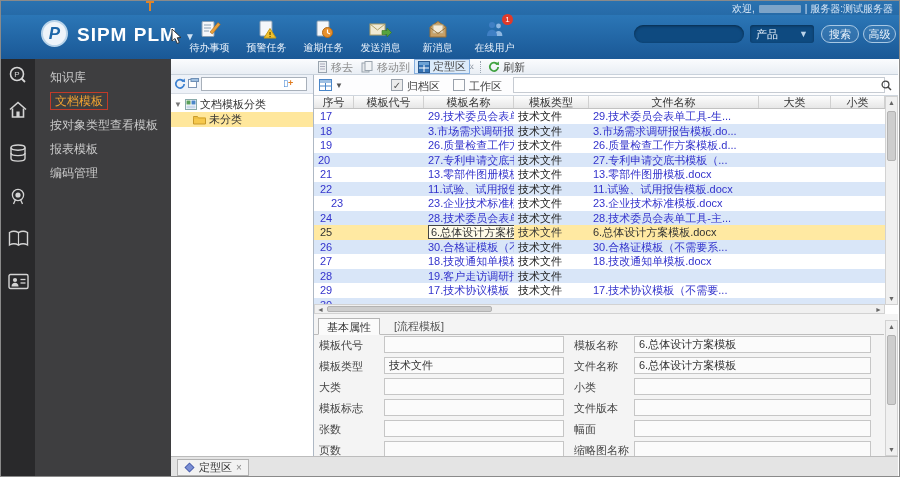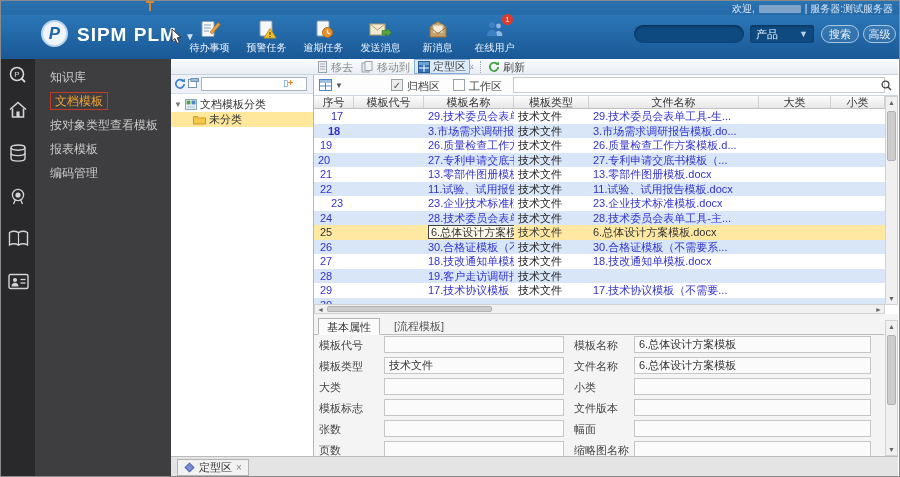--- a/index.html
+++ b/index.html
@@ -376,30 +376,30 @@
       <div class="gh-cell" style="width: 40px;">序号</div>
       <div class="gh-cell" style="width: 70px;">模板代号</div>
       <div class="gh-cell" style="width: 90px;">模板名称</div>
       <div class="gh-cell" style="width: 75px;">模板类型</div>
       <div class="gh-cell" style="width: 170px;">文件名称</div>
       <div class="gh-cell" style="width: 72px;">大类</div>
       <div class="gh-cell" style="width: 54px;">小类</div>
     </div>
   <div class="grid-body" id="grid-body">
       <div class="g-row">
-        <div class="g-cell" style="width: 40px; padding-left: 6px; text-align: center;">17</div>
+        <div class="g-cell" style="width: 40px; padding-left: 6px;">17</div>
         <div class="g-cell" style="width: 70px;"></div>
         <div class="g-cell" style="width: 90px;">29.技术委员会表单工具-生...</div>
         <div class="g-cell dark" style="width: 75px;">技术文件</div>
         <div class="g-cell" style="width: 170px;">29.技术委员会表单工具-生...</div>
         <div class="g-cell" style="width: 72px;"></div>
         <div class="g-cell" style="width: 54px;"></div>
       </div>
       <div class="g-row alt">
-        <div class="g-cell" style="width: 40px; padding-left: 14px; font-weight: bold;">18</div>
+        <div class="g-cell" style="width: 40px; padding-left: 6px;">18</div>
         <div class="g-cell" style="width: 70px;"></div>
         <div class="g-cell" style="width: 90px;">3.市场需求调研报告模板</div>
         <div class="g-cell dark" style="width: 75px;">技术文件</div>
         <div class="g-cell" style="width: 170px;">3.市场需求调研报告模板.do...</div>
         <div class="g-cell" style="width: 72px;"></div>
         <div class="g-cell" style="width: 54px;"></div>
       </div>
       <div class="g-row">
         <div class="g-cell" style="width: 40px; padding-left: 6px;">19</div>
         <div class="g-cell" style="width: 70px;"></div>

